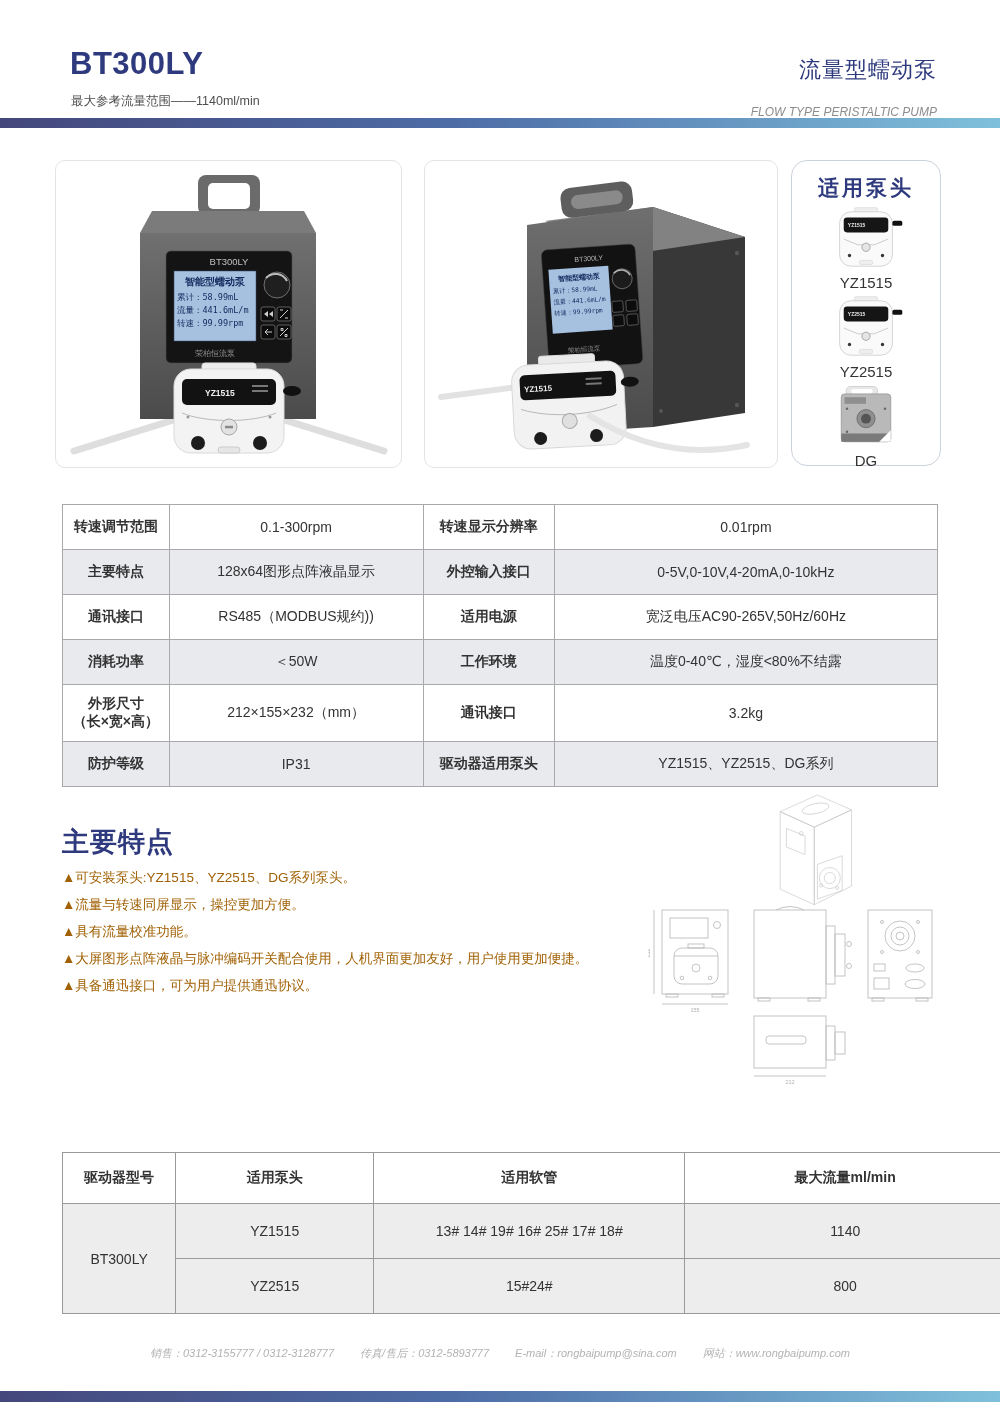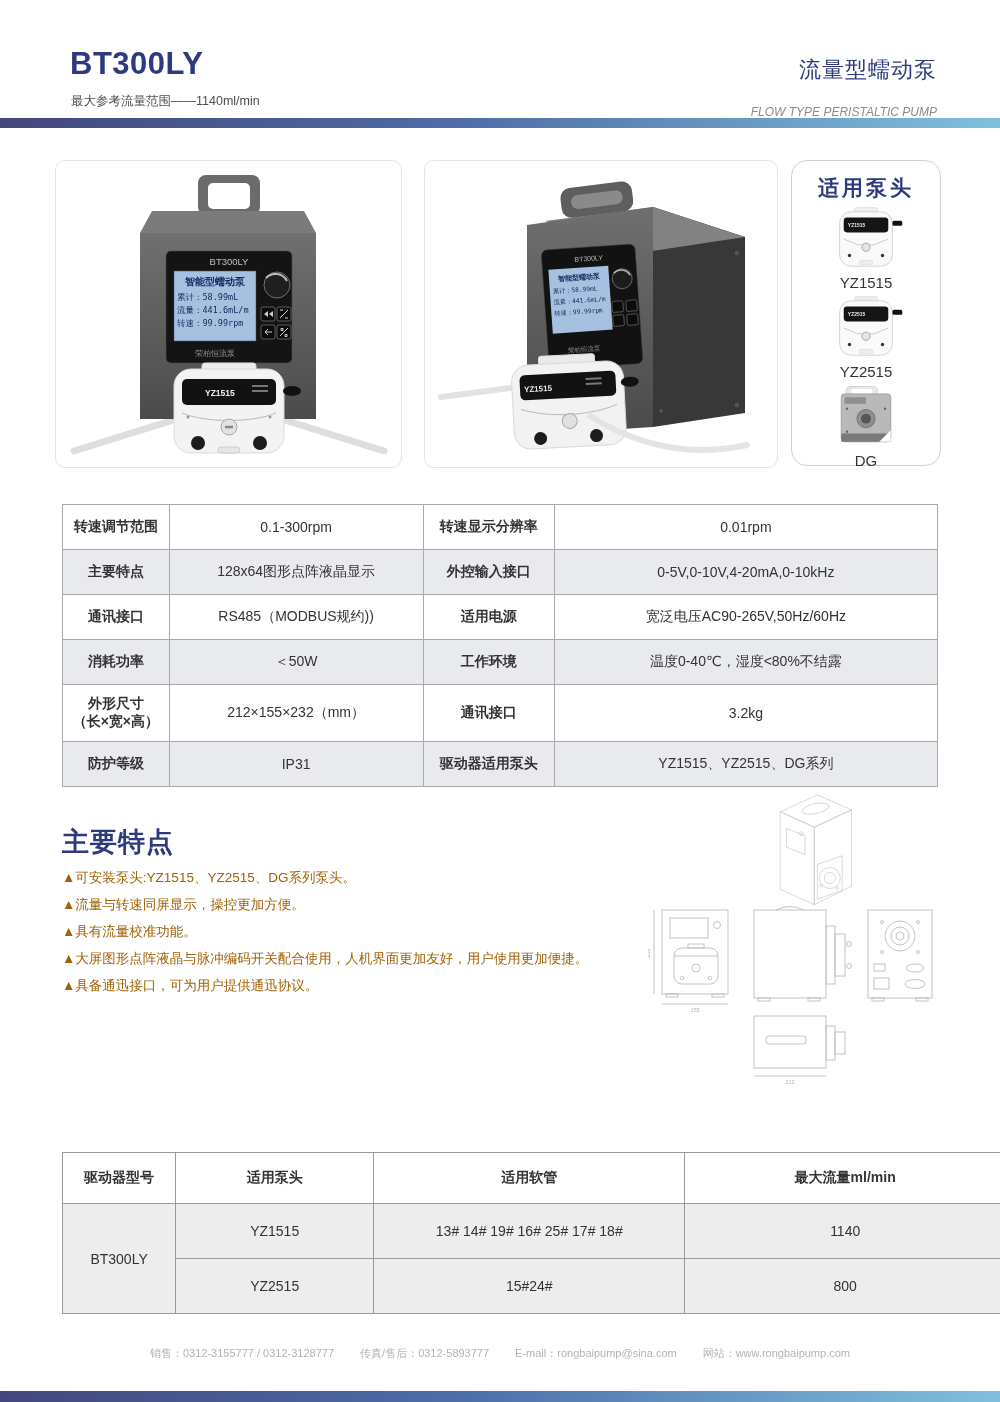--- a/index.html
+++ b/index.html
@@ -34,21 +34,21 @@
   .features-title{position:absolute;left:62px;top:824px;font-size:27px;font-weight:bold;color:#2e3a7d;letter-spacing:1px;}
   .features-list{position:absolute;left:62px;top:871px;width:610px;}
   .features-list .feat{font-size:13.5px;color:#a16207;line-height:14px;margin-bottom:13px;}
   .drawing{position:absolute;left:648px;top:788px;width:310px;height:300px;}
   
   .flow-table{position:absolute;left:62px;top:1152px;width:944px;border-collapse:collapse;table-layout:fixed;}
   .flow-table th{border:1px solid #9a9a9a;height:48px;font-size:14px;font-weight:bold;color:#333;background:#fff;text-align:center;}
   .flow-table td{border:1px solid #9a9a9a;height:52px;font-size:14px;color:#333;background:#ededed;text-align:center;}
   
   .footer{position:absolute;left:0;top:1346px;width:100%;text-align:center;font-size:11px;color:#b3b3b3;}
-  .footer span{margin:0 13px;}
+  .footer span{margin:0 13px;font-style:italic;}
   svg text{font-family:"Liberation Sans","DejaVu Sans",sans-serif;}
   svg text.mono{font-family:"DejaVu Sans Mono",monospace;}
 </style>
 </head>
 <body>
 
 <div class="page">
 
   <div class="header-model">BT300LY</div>
   <div class="header-sub">最大参考流量范围——1140ml/min</div>

